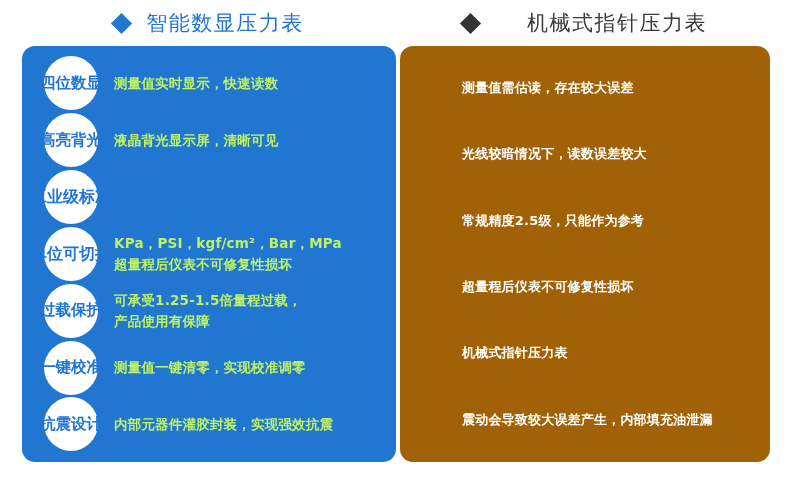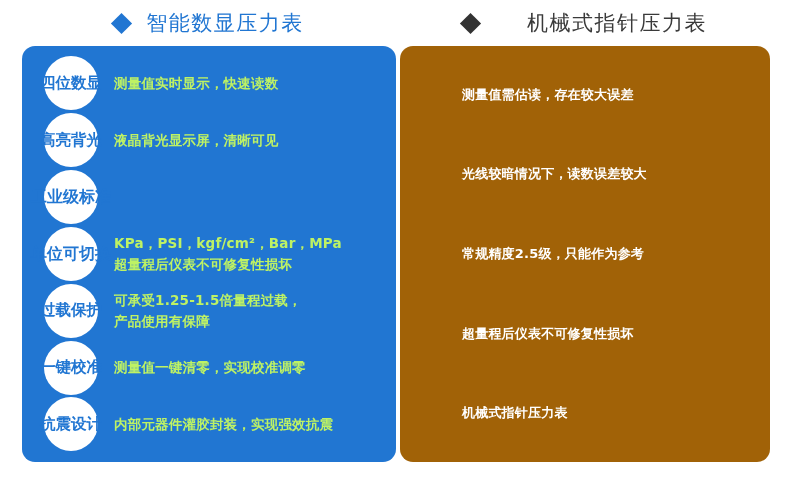--- a/index.html
+++ b/index.html
@@ -228,16 +228,19 @@
         </div>
         <div class="row-right">
           <div class="row-right-text">常规精度2.5级，只能作为参考</div>
         </div>
         <div class="row-right">
           <div class="row-right-text">超量程后仪表不可修复性损坏</div>
         </div>
         <div class="row-right">
           <div class="row-right-text">机械式指针压力表</div>
         </div>
+        <div class="row-right">
+          <div class="row-right-text">震动会导致较大误差产生，内部填充油泄漏</div>
+        </div>
       </div>
   </div>
 
 </div>
 
 </body></html>

